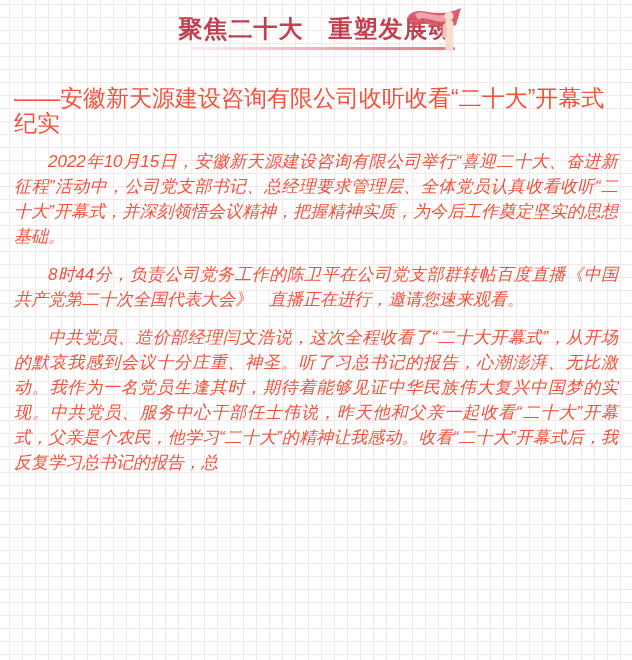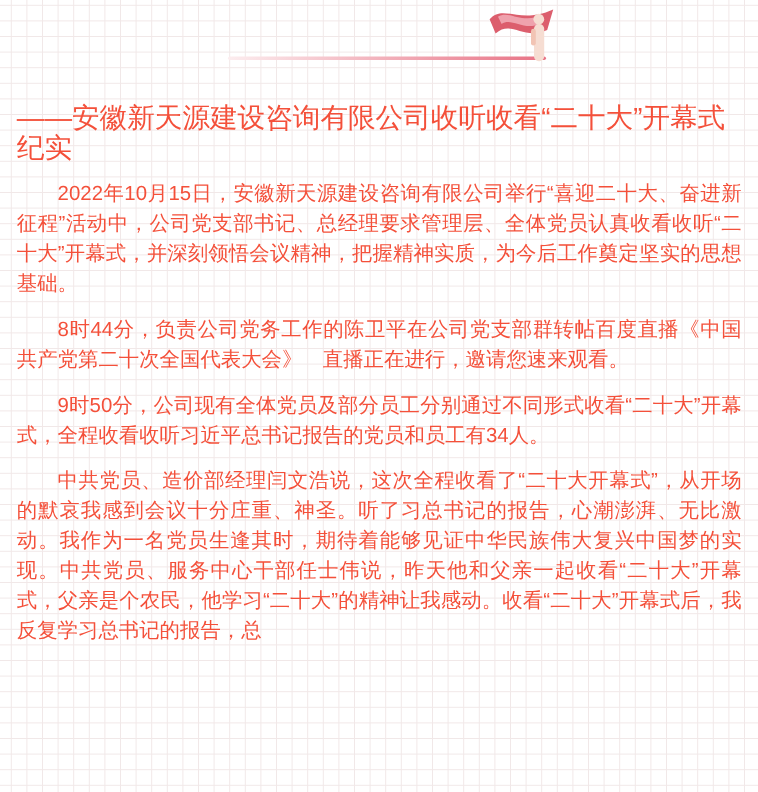--- a/index.html
+++ b/index.html
@@ -43,41 +43,42 @@
     color:var(--body-red);
     font-weight:500;
   }
   .para{
     margin:13px 0 0 0;
     text-indent:2em;
     font-size:17px;line-height:25px;
     color:var(--body-red);
     font-weight:500;
     text-align:justify;
+    font-style:italic;
   }
 </style>
 </head>
 <body>
 
 <div class="page">
 
   <header class="banner">
+    <h1 class="banner-title">聚焦二十大　重塑发展魂</h1>
     <div class="banner-underline"></div>
     <svg class="flag" width="58" height="52" viewBox="0 0 58 52" aria-hidden="true">
       <path d="M2 15 C 14 2, 26 20, 55 7 L 50 24 C 30 33, 20 15, 7 27 Z" fill="#d95061" opacity="0.92"></path>
       <path d="M9 13 C 18 7, 27 19, 46 12 L 44 19 C 30 25, 20 13, 12 19 Z" fill="#f2aeb9" opacity="0.85"></path>
       <circle cx="43" cy="15" r="4.5" fill="#f6ddd2"></circle>
       <rect x="39" y="19" width="8.5" height="31" rx="4" fill="#f6ddd2"></rect>
       <rect x="36.5" y="23" width="4" height="14" rx="2" fill="#f2c4b4"></rect>
     </svg>
   </header>
 
   <main class="article">
     <p class="subtitle">——安徽新天源建设咨询有限公司收听收看“二十大”开幕式纪实</p>
     <div>
         <p class="para">2022年10月15日，安徽新天源建设咨询有限公司举行“喜迎二十大、奋进新征程”活动中，公司党支部书记、总经理要求管理层、全体党员认真收看收听“二十大”开幕式，并深刻领悟会议精神，把握精神实质，为今后工作奠定坚实的思想基础。</p>
         <p class="para">8时44分，负责公司党务工作的陈卫平在公司党支部群转帖百度直播《中国共产党第二十次全国代表大会》　直播正在进行，邀请您速来观看。</p>
-        <p class="para">9时50分，公司现有全体党员及部分员工分别通过不同形式收看“二十大”开幕式，全程收看收听习近平总书记报告的党员和员工有34人。</p>
         <p class="para">中共党员、造价部经理闫文浩说，这次全程收看了“二十大开幕式”，从开场的默哀我感到会议十分庄重、神圣。听了习总书记的报告，心潮澎湃、无比激动。我作为一名党员生逢其时，期待着能够见证中华民族伟大复兴中国梦的实现。中共党员、服务中心干部任士伟说，昨天他和父亲一起收看“二十大”开幕式，父亲是个农民，他学习“二十大”的精神让我感动。收看“二十大”开幕式后，我反复学习总书记的报告，总</p>
       </div>
   </main>
 
 </div>
 
 </body></html>

